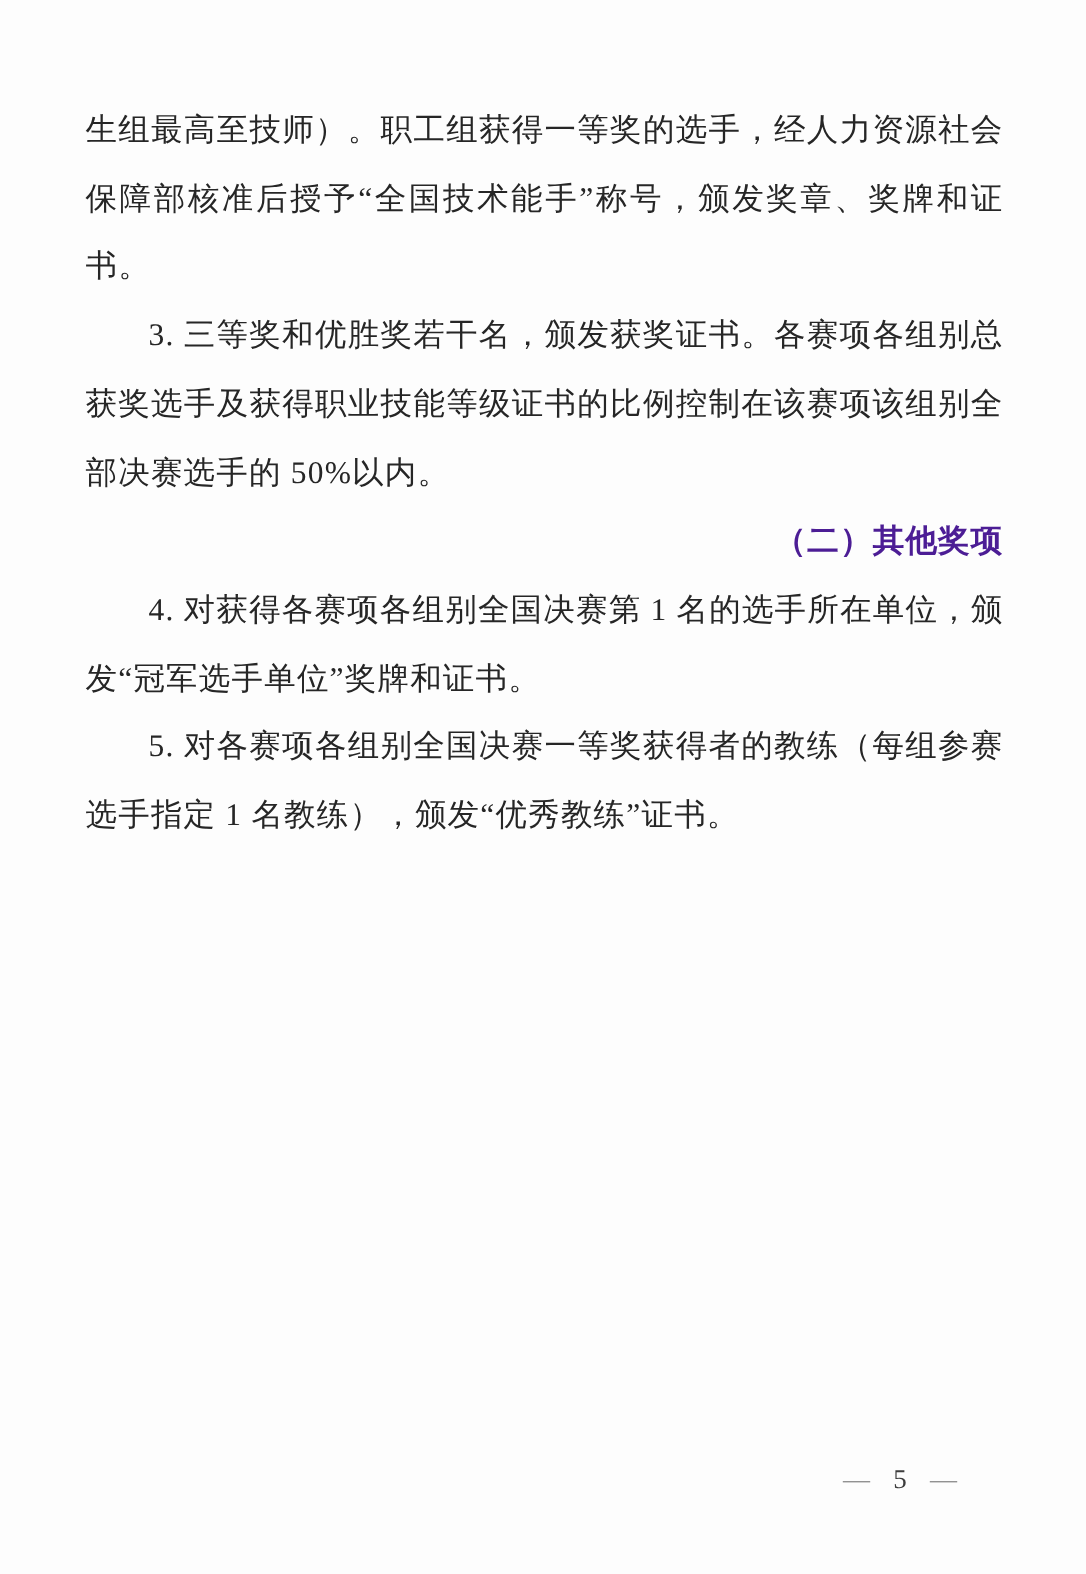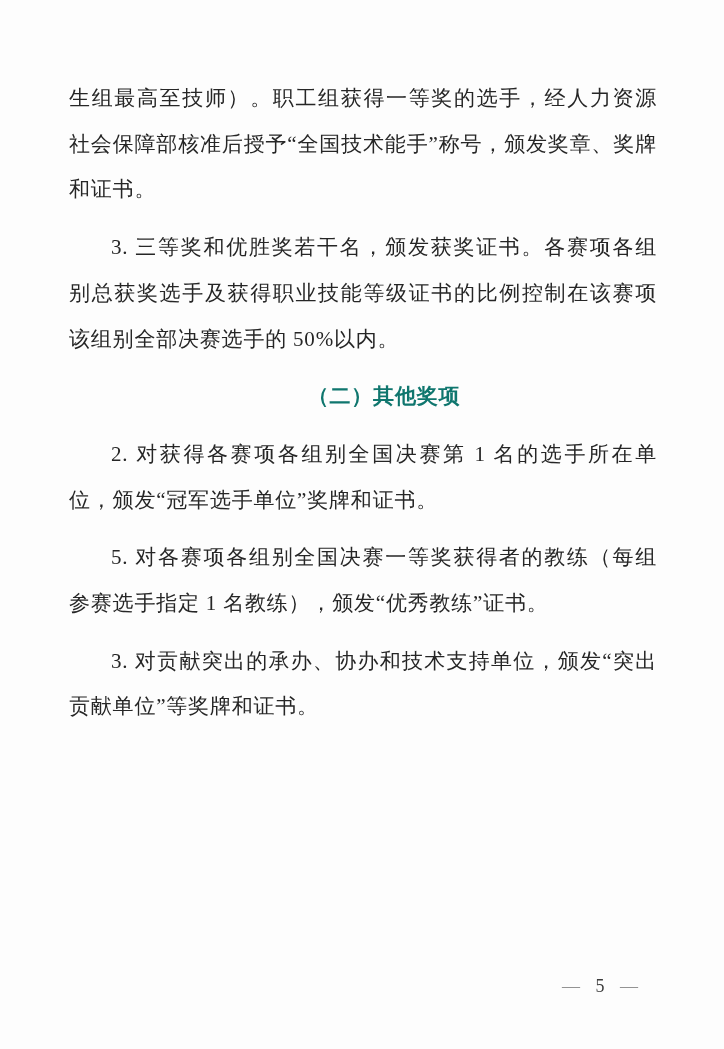--- a/index.html
+++ b/index.html
@@ -28,31 +28,31 @@
     top: 64px;
     width: 612px;
     color: #262626;
     font-size: 21px;
     line-height: 45.7px;
     letter-spacing: 0.8px;
     text-align: justify;
     word-break: normal;
   }
   p.para {
-    margin: 12px;
+    margin: 0;
     padding: 0;
     text-indent: 2em;
   }
   p.para.continuation {
     text-indent: 0;
   }
   p.para.heading {
     font-weight: 700;
-    color: #0f766e;
-    text-align: center;
+    color: #4c1d95;
+    text-align: right;
   }
   .footer {
     position: absolute;
     top: 974px;
     right: 86px;
     font-size: 18px;
     line-height: 24px;
     letter-spacing: 0;
     white-space: nowrap;
   }
@@ -70,25 +70,24 @@
 <div class="page">
 
   <div class="doc-body">
     <p class="para continuation">生组最高至技师）。职工组获得一等奖的选手，经人力资源社会保障部核准后授予“全国技术能手”称号，颁发奖章、奖牌和证书。</p>
 
 
     <p class="para">3. 三等奖和优胜奖若干名，颁发获奖证书。各赛项各组别总获奖选手及获得职业技能等级证书的比例控制在该赛项该组别全部决赛选手的 50%以内。</p>
 
     <p class="para heading">（二）其他奖项</p>
 
-    <p class="para">2. 对获得各赛项各组别全国决赛第 1 名的选手所在单位，颁发“冠军选手单位”奖牌和证书。</p>
+    <p class="para">4. 对获得各赛项各组别全国决赛第 1 名的选手所在单位，颁发“冠军选手单位”奖牌和证书。</p>
 
     <p class="para">5. 对各赛项各组别全国决赛一等奖获得者的教练（每组参赛选手指定 1 名教练），颁发“优秀教练”证书。</p>
 
-    <p class="para">3. 对贡献突出的承办、协办和技术支持单位，颁发“突出贡献单位”等奖牌和证书。</p>
 
   </div>
 
   <div class="footer">
     <span class="dash">—</span>
     <span class="num">5</span>
     <span class="dash">—</span>
   </div>
 
 </div>

